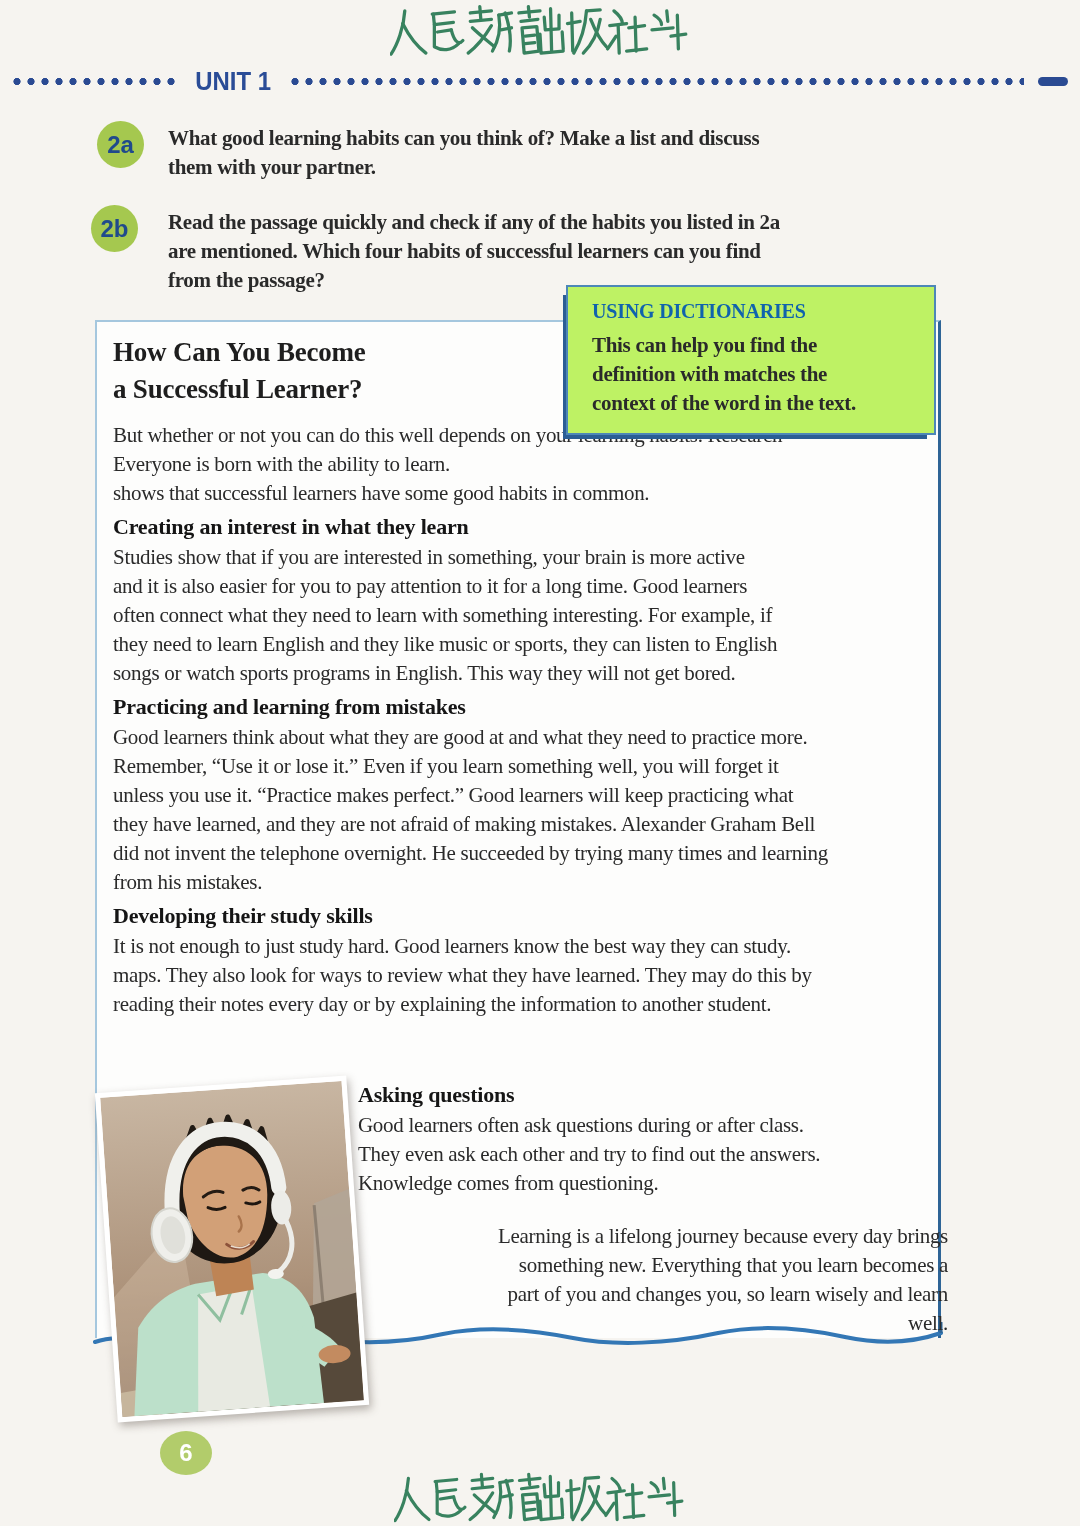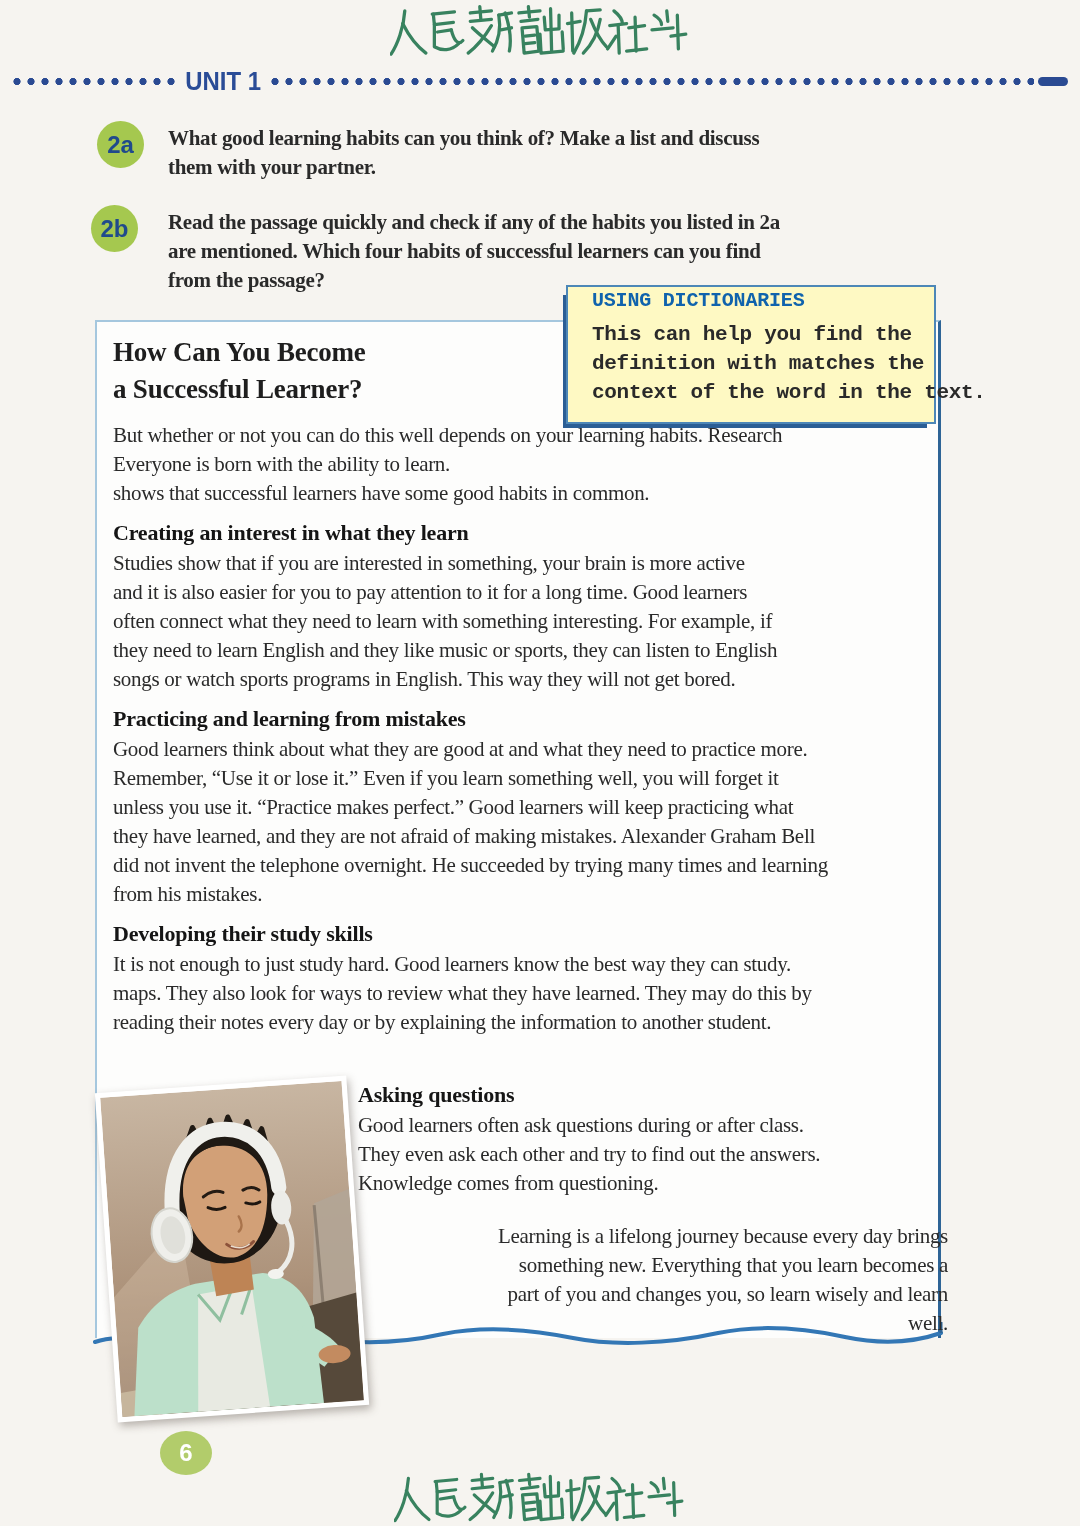--- a/index.html
+++ b/index.html
@@ -9,21 +9,21 @@
     background:#F6F4F0;
     font-family:"Liberation Serif", serif;
     overflow:hidden;
   }
   
   .logo-top { position:absolute; left:50%; top:4px; transform:translateX(-50%); }
   .logo-bottom { position:absolute; left:50%; top:1472px; transform:translateX(-50%); }
   .logo-svg { display:block; }
   .unit-rule {
     position:absolute; left:10px; right:12px; top:66px; height:30px;
-    display:flex; align-items:center; gap:4px;
+    display:flex; align-items:center; gap:14px;
   }
   .dots { height:9px;
     background-image:radial-gradient(circle, #2A4A92 3.3px, rgba(42,74,146,0) 3.9px);
     background-size:14px 9px; background-repeat:repeat-x; background-position:left center; }
   .dots-left { width:168px; }
   .dots-right { flex:1; }
   .unit-label {
     font-family:"Liberation Sans", sans-serif; font-weight:bold;
     font-size:26px; color:#2A4C97; letter-spacing:0px; transform:scaleX(.92);
   }
@@ -53,36 +53,36 @@
     border-left:2px solid #A5C7DE;
     border-top:2px solid #A5C7DE;
     border-right:3px solid #2E6496;
     z-index:1;
   }
   .wave-border { position:absolute; left:93px; top:1320px; z-index:2; }
 
   
   .tip-box {
     position:absolute; left:566px; top:285px; width:370px;
-    background:#fef9c3; border:2px solid #4D87B7;
+    background:#bef264; border:2px solid #4D87B7;
     box-shadow:-6px 7px 0 -3px #2B5E95;
-    padding:2px 18px 15px 24px; z-index:5;
-    font-family:Liberation Mono, monospace;
+    padding:13px 18px 15px 24px; z-index:5;
+    font-family:Liberation Serif, serif;
   }
   .tip-title { font-weight:bold; font-size:20px; color:#1063AD; letter-spacing:-0.2px; }
   .tip-body { margin-top:8px; font-weight:bold; font-size:19px; line-height:29px; color:#2A6AAB; letter-spacing:-0.2px; }
 
   
   .passage-content { position:absolute; left:113px; top:334px; width:806px; z-index:3; }
   .p-title { font-weight:bold; font-size:27px; line-height:37px; color:#1E1E1E; letter-spacing:-0.2px; }
   .body-line { font-size:21px; line-height:29px; color:#2A2A2A; letter-spacing:-0.3px; white-space:nowrap; }
   .intro { margin-top:13px; }
   .sec-heading {
     font-weight:bold; font-size:22px; line-height:29px; color:#151515;
-    letter-spacing:-0.2px; margin-top:10px; margin-bottom:2px; white-space:nowrap;
+    letter-spacing:-0.2px; margin-top:4px; margin-bottom:2px; white-space:nowrap;
   }
   .right-col { position:absolute; left:358px; top:1070px; width:590px; z-index:3; }
   .right-col .sec-heading { margin-top:10px; }
   .closing { margin-top:24px; padding-left:12px;text-align:right; }
 
   
   .photo {
     position:absolute; left:106px; top:1084px; width:252px; height:330px;
     background:#FFFFFF; padding:5px; transform:rotate(-4deg);
     box-shadow:2px 4px 8px rgba(60,50,40,.35);

